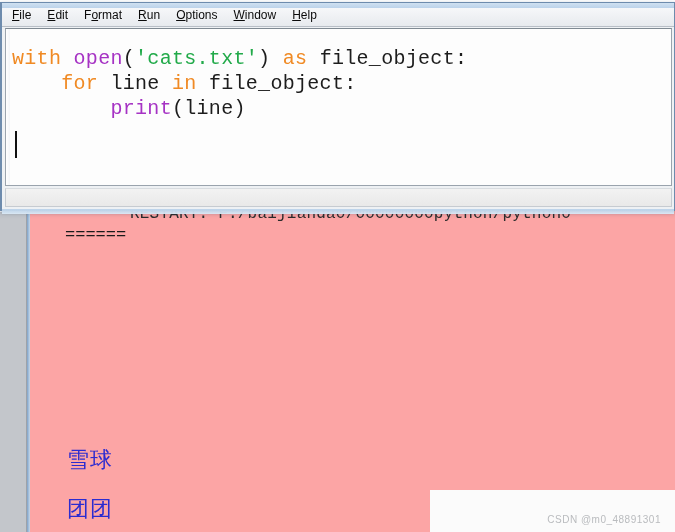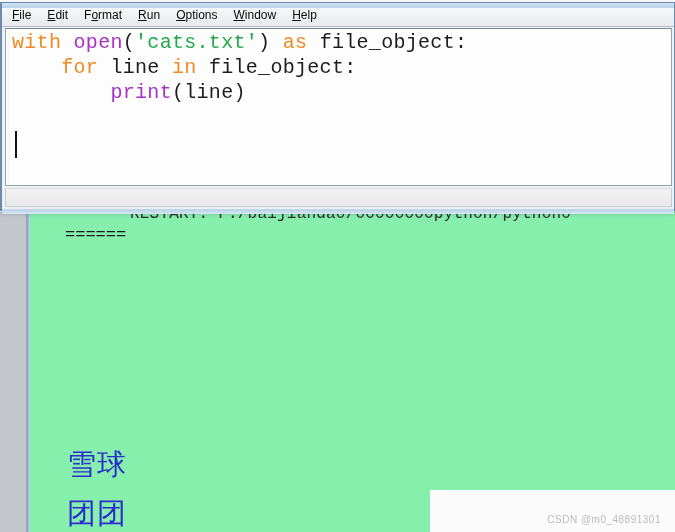--- a/index.html
+++ b/index.html
@@ -30,21 +30,21 @@
     width: 26px; height: 320px;
     background: #c3c6cb;
     border-right: 1px solid #9ea2a8;
   }
 
   
   .shell-window {
     position: absolute;
     left: 27px; top: 205px;
     width: 648px; height: 327px;
-    background: #86efac;
+    background: #fca5a5;
     border-left: 3px solid #9fb9d8;
     box-sizing: border-box;
   }
   .shell-window::before {
     content: "";
     position: absolute;
     left: -3px; top: 0;
     width: 3px; height: 100%;
     background: linear-gradient(to right, #7fa2c8, #c5d8ea);
   }
@@ -65,21 +65,21 @@
     font-family: "Liberation Mono", "DejaVu Sans Mono", monospace;
     font-size: 17px;
     letter-spacing: 0px;
     color: #1a1a1a;
     white-space: pre;
   }
   .out-line {
     position: absolute;
     left: 37px;
     font-family: "Liberation Serif", "DejaVu Serif", serif;
-    font-size: 29px;
+    font-size: 22px;
     color: #2b2bd0;
     white-space: pre;
     letter-spacing: 1px;
   }
 
   
   .editor-window {
     position: absolute;
     left: 0px; top: 2px;
     width: 675px; height: 209px;
@@ -130,21 +130,21 @@
   }
   .editor-left-rail {
     position: absolute;
     left: 0; top: 0;
     width: 4px; height: 100%;
     background: linear-gradient(to right, #ffffff, #f2f4f7);
   }
   .code {
     position: absolute;
     left: 6px;
-    top: 1px;
+    top: 17px;
     font-family: "Liberation Mono", "DejaVu Sans Mono", monospace;
     font-size: 20px;
     line-height: 25px;
     white-space: pre;
     color: #1d1d1d;
     letter-spacing: 0.3px;
   }
   .kw  { color: #f08a24; }      
   .bi  { color: #a633c4; }      
   .str { color: #22aa4a; }      

